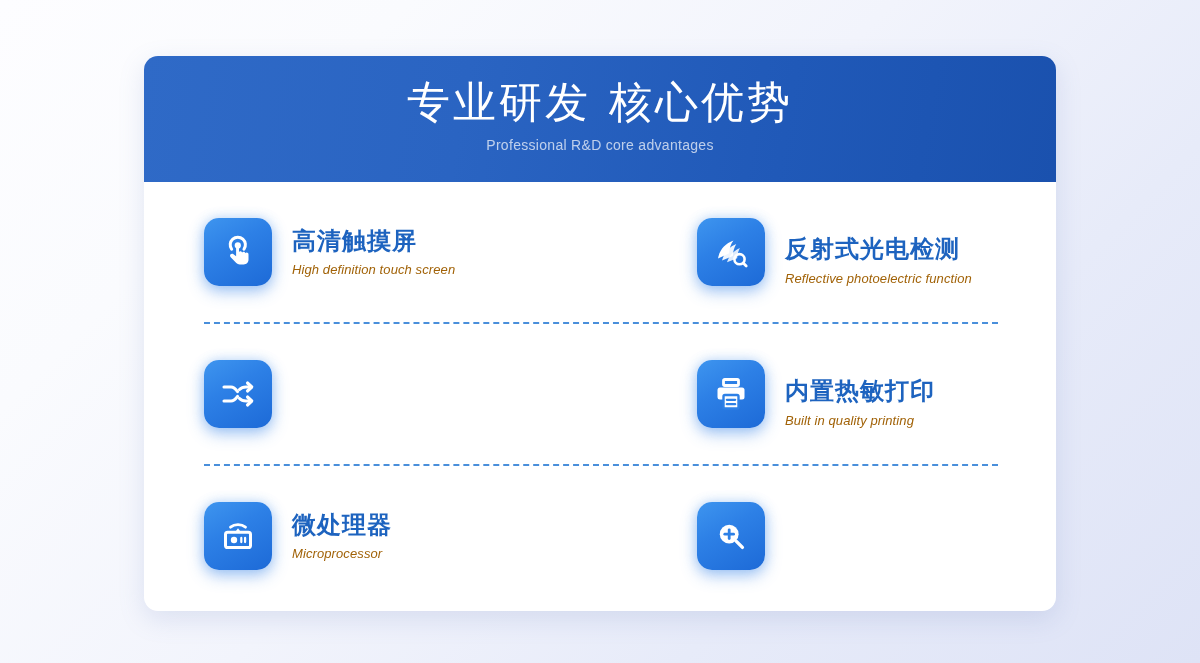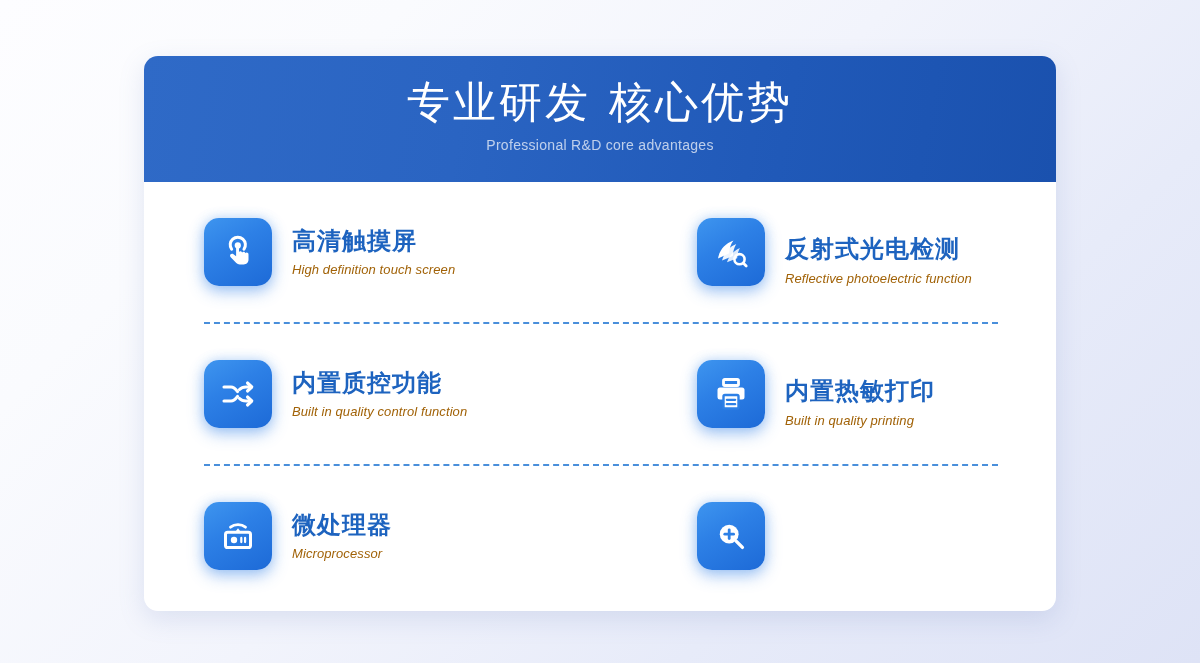--- a/index.html
+++ b/index.html
@@ -183,24 +183,20 @@
         <div class="icon-tile">
           <svg width="40" height="40" viewBox="0 0 40 40" aria-hidden="true">
             <path d="M6 13h7c3 0 4.6 1.9 6.6 4.6" fill="none" stroke="#ffffff" stroke-width="3.1" stroke-linecap="round"></path>
             <path d="M6 27h7c3 0 4.6-1.9 6.6-4.6" fill="none" stroke="#ffffff" stroke-width="3.1" stroke-linecap="round"></path>
             <path d="M21.5 15.5c1.9-2 3.6-2.5 6.5-2.5h4.6" fill="none" stroke="#ffffff" stroke-width="3.1" stroke-linecap="round"></path>
             <path d="M21.5 24.5c1.9 2 3.6 2.5 6.5 2.5h4.6" fill="none" stroke="#ffffff" stroke-width="3.1" stroke-linecap="round"></path>
             <path d="M29.5 9l4.3 4-4.3 4" fill="none" stroke="#ffffff" stroke-width="3.1" stroke-linecap="round" stroke-linejoin="round"></path>
             <path d="M29.5 23l4.3 4-4.3 4" fill="none" stroke="#ffffff" stroke-width="3.1" stroke-linecap="round" stroke-linejoin="round"></path>
           </svg>
         </div>
-        <div class="feature-text">
-          <div class="feature-title">内置质控功能</div>
-          <div class="feature-sub">Built in quality control function</div>
-        </div>
       </div>
 
       <div class="feature right-col">
         <div class="icon-tile">
           <svg width="40" height="40" viewBox="0 0 40 40" aria-hidden="true">
             <rect x="12.5" y="5.5" width="15" height="6" rx="1.2" fill="none" stroke="#ffffff" stroke-width="2.8"></rect>
             <path d="M9 13.5h22a2.5 2.5 0 0 1 2.5 2.5v7a2.5 2.5 0 0 1-2.5 2.5h-22A2.5 2.5 0 0 1 6.5 23v-7A2.5 2.5 0 0 1 9 13.5z" fill="#ffffff"></path>
             <rect x="12.5" y="21" width="15" height="13.5" rx="1.4" fill="#ffffff" stroke="#2d80e6" stroke-width="2.4"></rect>
             <line x1="15.8" y1="25.8" x2="24.2" y2="25.8" stroke="#2d80e6" stroke-width="2.2" stroke-linecap="round"></line>
             <line x1="15.8" y1="30.2" x2="24.2" y2="30.2" stroke="#2d80e6" stroke-width="2.2" stroke-linecap="round"></line>

